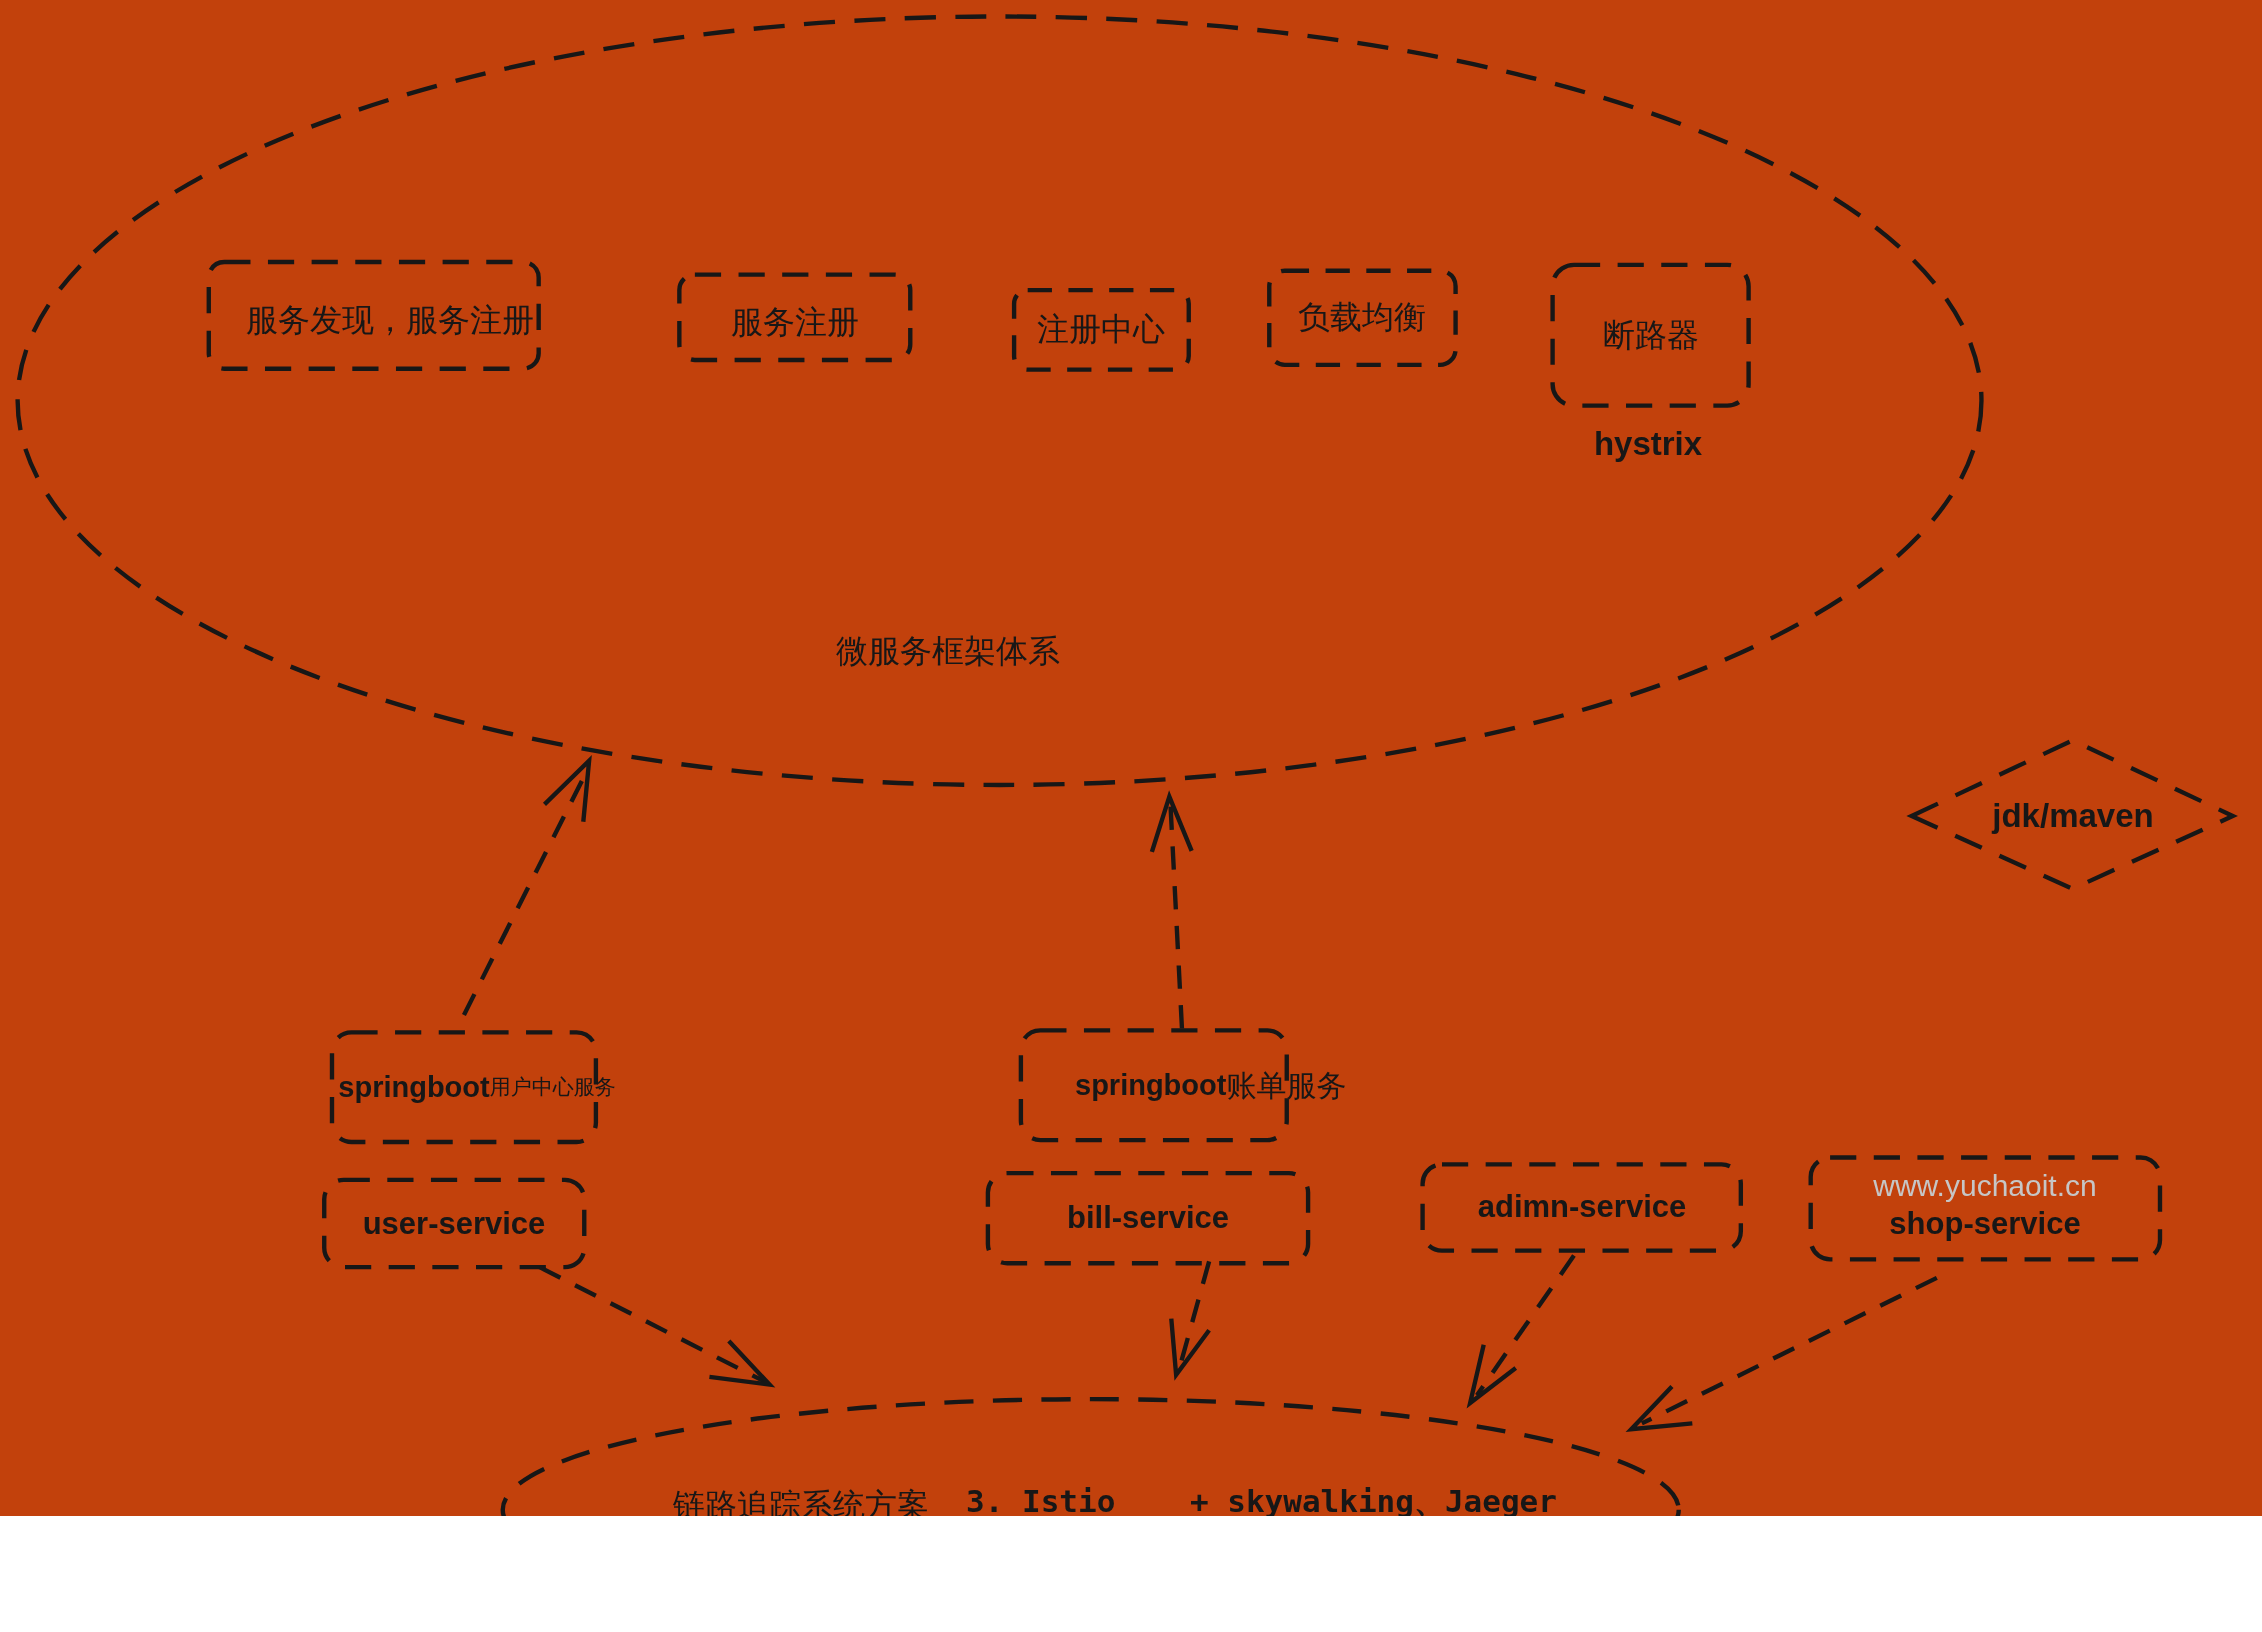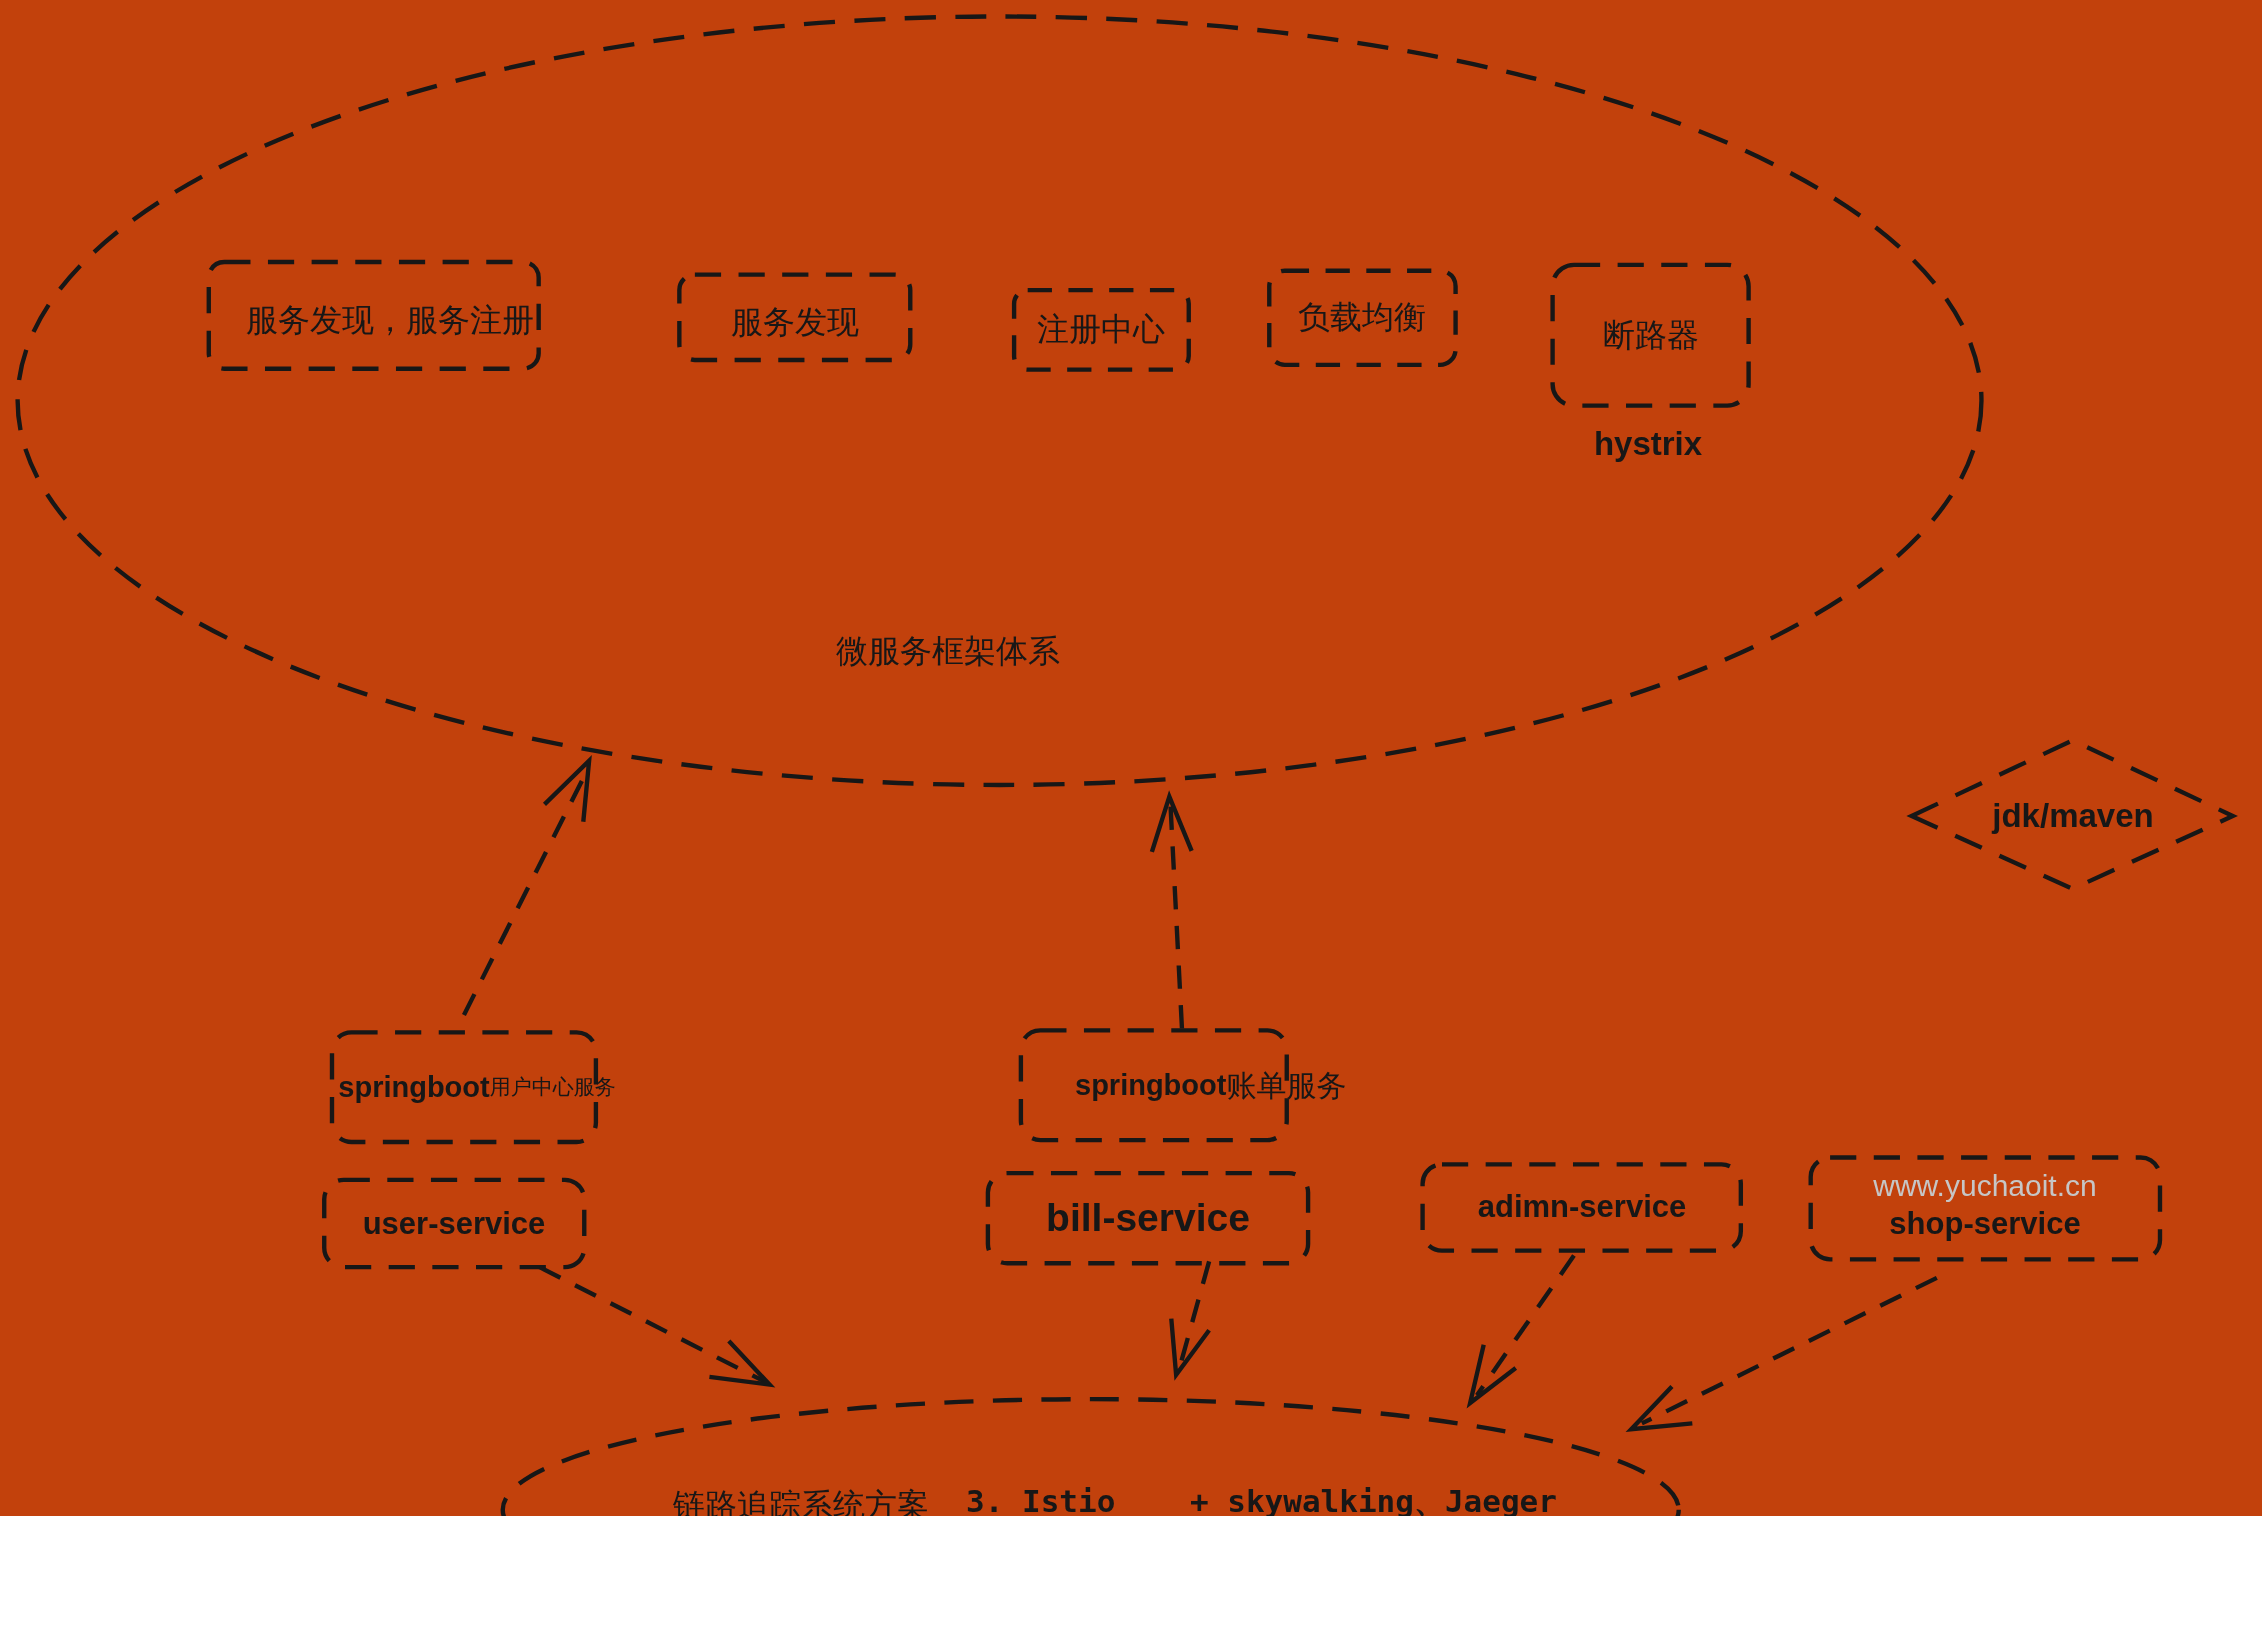--- a/index.html
+++ b/index.html
@@ -61,41 +61,41 @@
       <line x1="1622" y1="1294" x2="1522" y2="1438" stroke-width="4.5" stroke-dasharray="24 17"></line>
       <polyline points="1529,1386 1515,1446 1562,1410" stroke-width="4.5"></polyline>
     </g>
     <g>
       <line x1="1996" y1="1317" x2="1692" y2="1467" stroke-width="4.5" stroke-dasharray="24 17"></line>
       <polyline points="1723,1429 1681,1473 1744,1467" stroke-width="4.5"></polyline>
     </g>
   </svg>
 
   <div class="txt cjk" style="left:390px;top:321px;font-size:32px;">服务发现，服务注册</div>
-  <div class="txt cjk" style="left:795px;top:323px;font-size:32px;">服务发现</div>
+  <div class="txt cjk" style="left:795px;top:323px;font-size:32px;">服务注册</div>
   <div class="txt cjk" style="left:1101px;top:330px;font-size:32px;">注册中心</div>
   <div class="txt cjk" style="left:1362px;top:318px;font-size:32px;">负载均衡</div>
   <div class="txt cjk" style="left:1651px;top:336px;font-size:32px;">断路器</div>
   <div class="txt mono" style="left:1648px;top:444px;font-size:33px;">hystrix</div>
 
   <div class="txt cjk" style="left:948px;top:652px;font-size:32px;">微服务框架体系</div>
 
   <div class="txt mono" style="left:2073px;top:816px;font-size:33px;">jdk/maven</div>
 
   <div class="txt stack" style="left:477px;top:1087px;">
     <span class="mono" style="font-size:29px;">springboot</span>
     <span class="cjk" style="font-size:21px;">用户中心服务</span>
   </div>
   <div class="txt mono" style="left:454px;top:1224px;font-size:31px;">user-service</div>
 
   <div class="txt stack stack-left" style="left:1075px;top:1085px;">
     <span class="mono" style="font-size:29px;">springboot</span>
     <span class="cjk" style="font-size:30px;">账单服务</span>
   </div>
-  <div class="txt mono" style="left:1148px;top:1218px;font-size:39px;">bill-service</div>
+  <div class="txt mono" style="left:1148px;top:1218px;font-size:31px;">bill-service</div>
 
   <div class="txt mono" style="left:1582px;top:1207px;font-size:31px;">adimn-service</div>
   <div class="txt mono watermark" style="left:1985px;top:1186px;font-size:30px;">www.yuchaoit.cn</div>
   <div class="txt mono" style="left:1985px;top:1224px;font-size:31px;">shop-service</div>
 
   <div class="txt cjk" style="left:801px;top:1506px;font-size:32px;">链路追踪系统方案</div>
   <div class="txt monomix options" style="left:966px;top:1501px;font-size:31px;">
     <div>3. Istio    + skywalking、Jaeger</div>
   </div>
 

